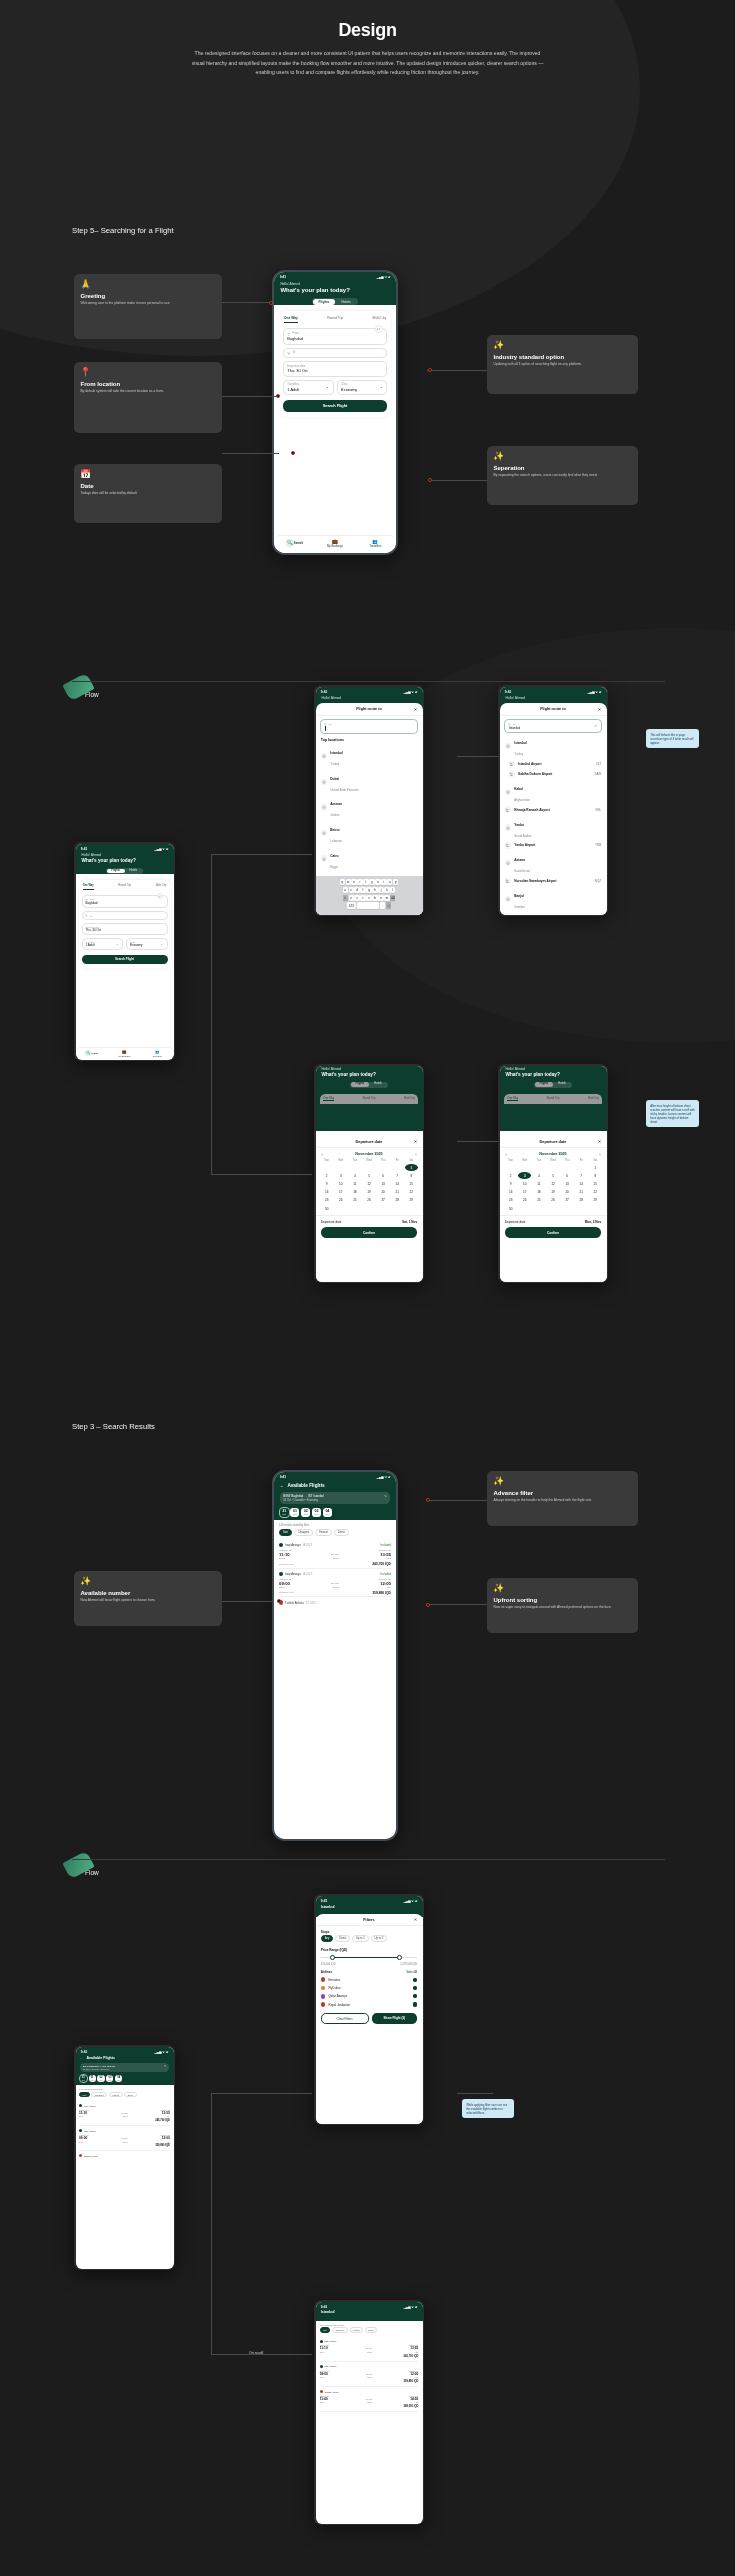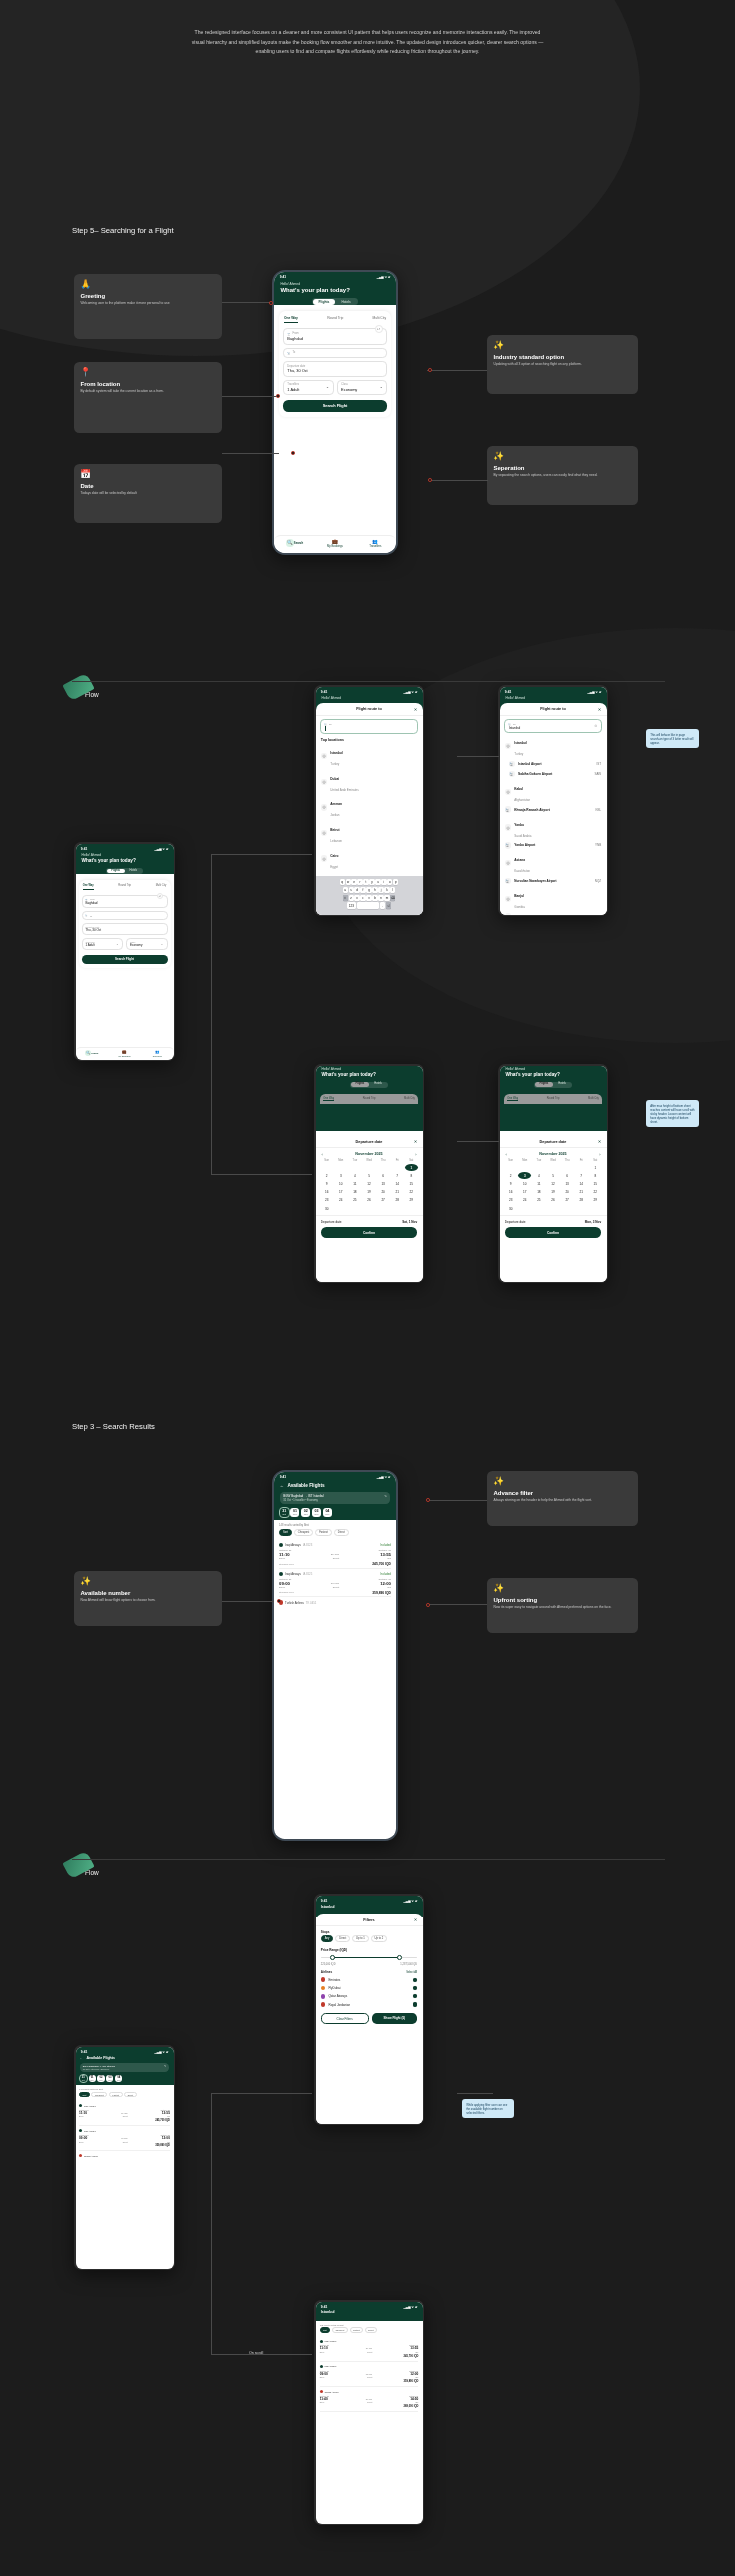--- a/index.html
+++ b/index.html
@@ -157,20 +157,21 @@
 </style>
 </head>
 <body>
 
 <div class="bg-swoosh"></div>
 <div class="bg-swoosh2"></div>
 
 <div class="wrap">
 
   <div class="hero">
+    <h1>Design</h1>
     <p>The redesigned interface focuses on a cleaner and more consistent UI pattern that helps users recognize and memorize interactions easily. The improved visual hierarchy and simplified layouts make the booking flow smoother and more intuitive. The updated design introduces quicker, clearer search options — enabling users to find and compare flights effortlessly while reducing friction throughout the journey.</p>
   </div>
 
   <div class="sec-title" style="left:72px;top:226px;">Step 5– Searching for a Flight</div>
 
   <div class="info-card" style="left:74px;top:274px;width:148px;height:65px;">
     <span class="emoji">🙏</span>
     <h3>Greeting</h3>
     <p>Welcoming user to the platform make it more personal to use</p>
   </div>

